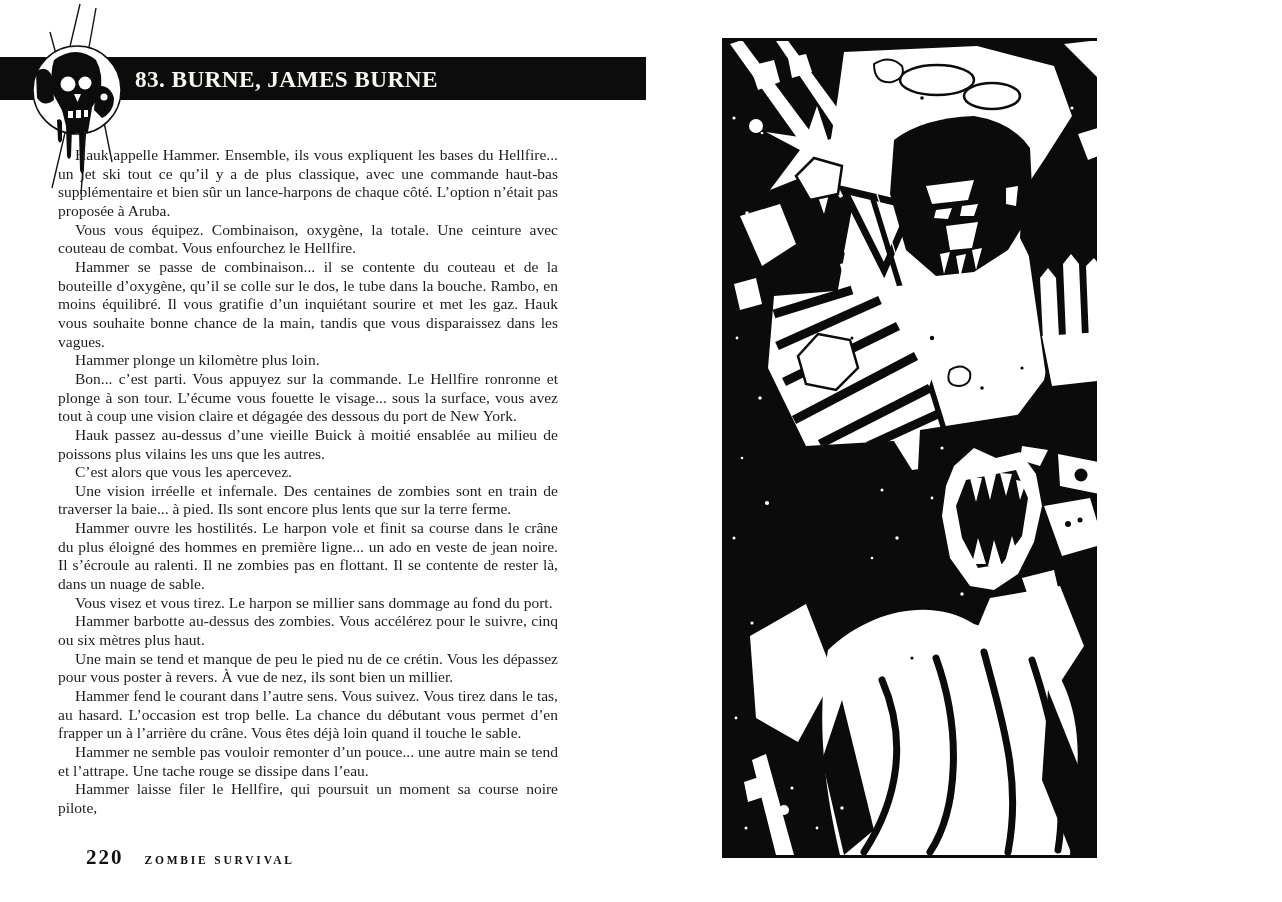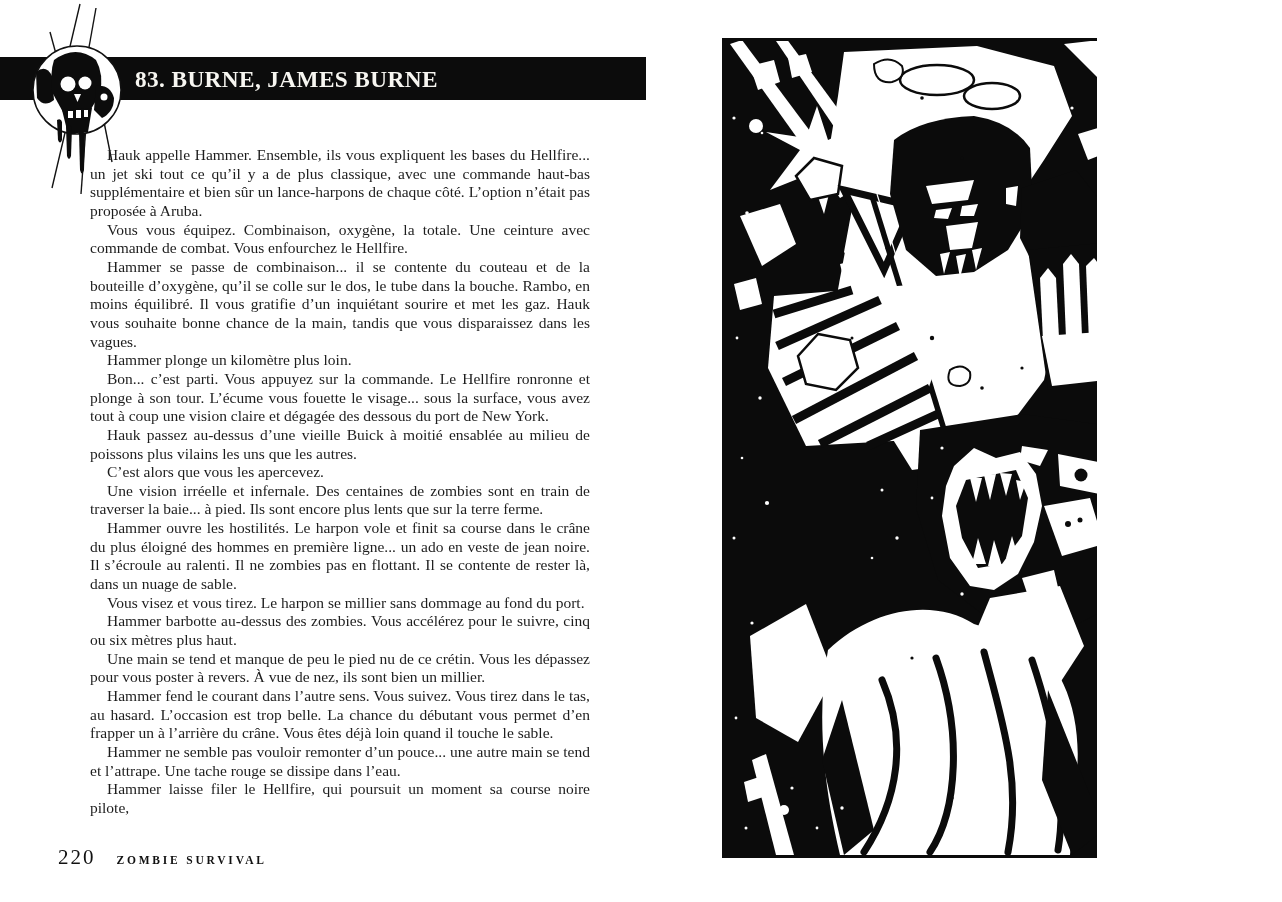--- a/index.html
+++ b/index.html
@@ -8,25 +8,25 @@
   
   .banner{position:absolute;left:0;top:57px;width:646px;height:43px;background:#0c0c0c;}
   .banner-title{position:absolute;left:135px;top:0;height:43px;line-height:44px;
         color:#f7f6f1;font-size:24px;font-weight:bold;letter-spacing:0.4px;
         transform:scaleX(.97);transform-origin:left center;white-space:nowrap;}
   
   .skull-badge{position:absolute;left:24px;top:2px;width:106px;height:196px;}
   
   .body-text{position:absolute;left:58px;top:146px;width:500px;
         font-size:15.5px;line-height:18.66px;color:#1d1d1d;text-align:justify;
-        hyphens:none;margin-left:32px;-webkit-hyphens:none;}
+        hyphens:none;-webkit-hyphens:none;}
   .body-text p{margin:0;text-indent:17px;}
   
   .footer{position:absolute;left:58px;top:845px;display:flex;align-items:baseline;}
-  .page-number{font-size:21px;font-weight:normal;letter-spacing:2px;color:#111;}
+  .page-number{font-size:21px;font-weight:bold;letter-spacing:2px;color:#111;margin-left:28px;}
   .book-title{margin-left:21px;font-size:11.5px;font-weight:bold;letter-spacing:2.8px;color:#111;}
   
   .illustration{position:absolute;left:722px;top:38px;width:503px;height:820px;}
   .illustration svg{display:block;width:100%;height:100%;}
 </style>
 </head>
 <body>
 
 <div class="page">
 
@@ -66,21 +66,21 @@
       <circle cx="80" cy="95" r="3.5" fill="#ffffff"></circle>
 
       <path d="M42,124 q4,-2 6,2 l-1,28 q-2,6 -4,0 Z" fill="#0c0c0c"></path>
       <path d="M55,130 q4,-2 6,2 l-1,36 q-2,7 -4,0 Z" fill="#0c0c0c"></path>
       <path d="M33,118 q4,-2 5,2 l0,18 q-2,5 -4,0 Z" fill="#0c0c0c"></path>
     </svg>
   </div>
 
   <div class="body-text">
     <p>Hauk appelle Hammer. Ensemble, ils vous expliquent les bases du Hellfire... un jet ski tout ce qu’il y a de plus classique, avec une commande haut-bas supplémentaire et bien sûr un lance-harpons de chaque côté. L’option n’était pas proposée à Aruba.</p>
-    <p>Vous vous équipez. Combinaison, oxygène, la totale. Une ceinture avec commande de combat. Vous enfourchez le Hellfire.</p>
+    <p>Vous vous équipez. Combinaison, oxygène, la totale. Une ceinture avec couteau de combat. Vous enfourchez le Hellfire.</p>
     <p>Hammer se passe de combinaison... il se contente du couteau et de la bouteille d’oxygène, qu’il se colle sur le dos, le tube dans la bouche. Rambo, en moins équilibré. Il vous gratifie d’un inquiétant sourire et met les gaz. Hauk vous souhaite bonne chance de la main, tandis que vous disparaissez dans les vagues.</p>
     <p>Hammer plonge un kilomètre plus loin.</p>
     <p>Bon... c’est parti. Vous appuyez sur la commande. Le Hellfire ronronne et plonge à son tour. L’écume vous fouette le visage... sous la surface, vous avez tout à coup une vision claire et dégagée des dessous du port de New York.</p>
     <p>Hauk passez au-dessus d’une vieille Buick à moitié ensablée au milieu de poissons plus vilains les uns que les autres.</p>
     <p>C’est alors que vous les apercevez.</p>
     <p>Une vision irréelle et infernale. Des centaines de zombies sont en train de traverser la baie... à pied. Ils sont encore plus lents que sur la terre ferme.</p>
     <p>Hammer ouvre les hostilités. Le harpon vole et finit sa course dans le crâne du plus éloigné des hommes en première ligne... un ado en veste de jean noire. Il s’écroule au ralenti. Il ne zombies pas en flottant. Il se contente de rester là, dans un nuage de sable.</p>
     <p>Vous visez et vous tirez. Le harpon se millier sans dommage au fond du port.</p>
     <p>Hammer barbotte au-dessus des zombies. Vous accélérez pour le suivre, cinq ou six mètres plus haut.</p>
     <p>Une main se tend et manque de peu le pied nu de ce crétin. Vous les dépassez pour vous poster à revers. À vue de nez, ils sont bien un millier.</p>

